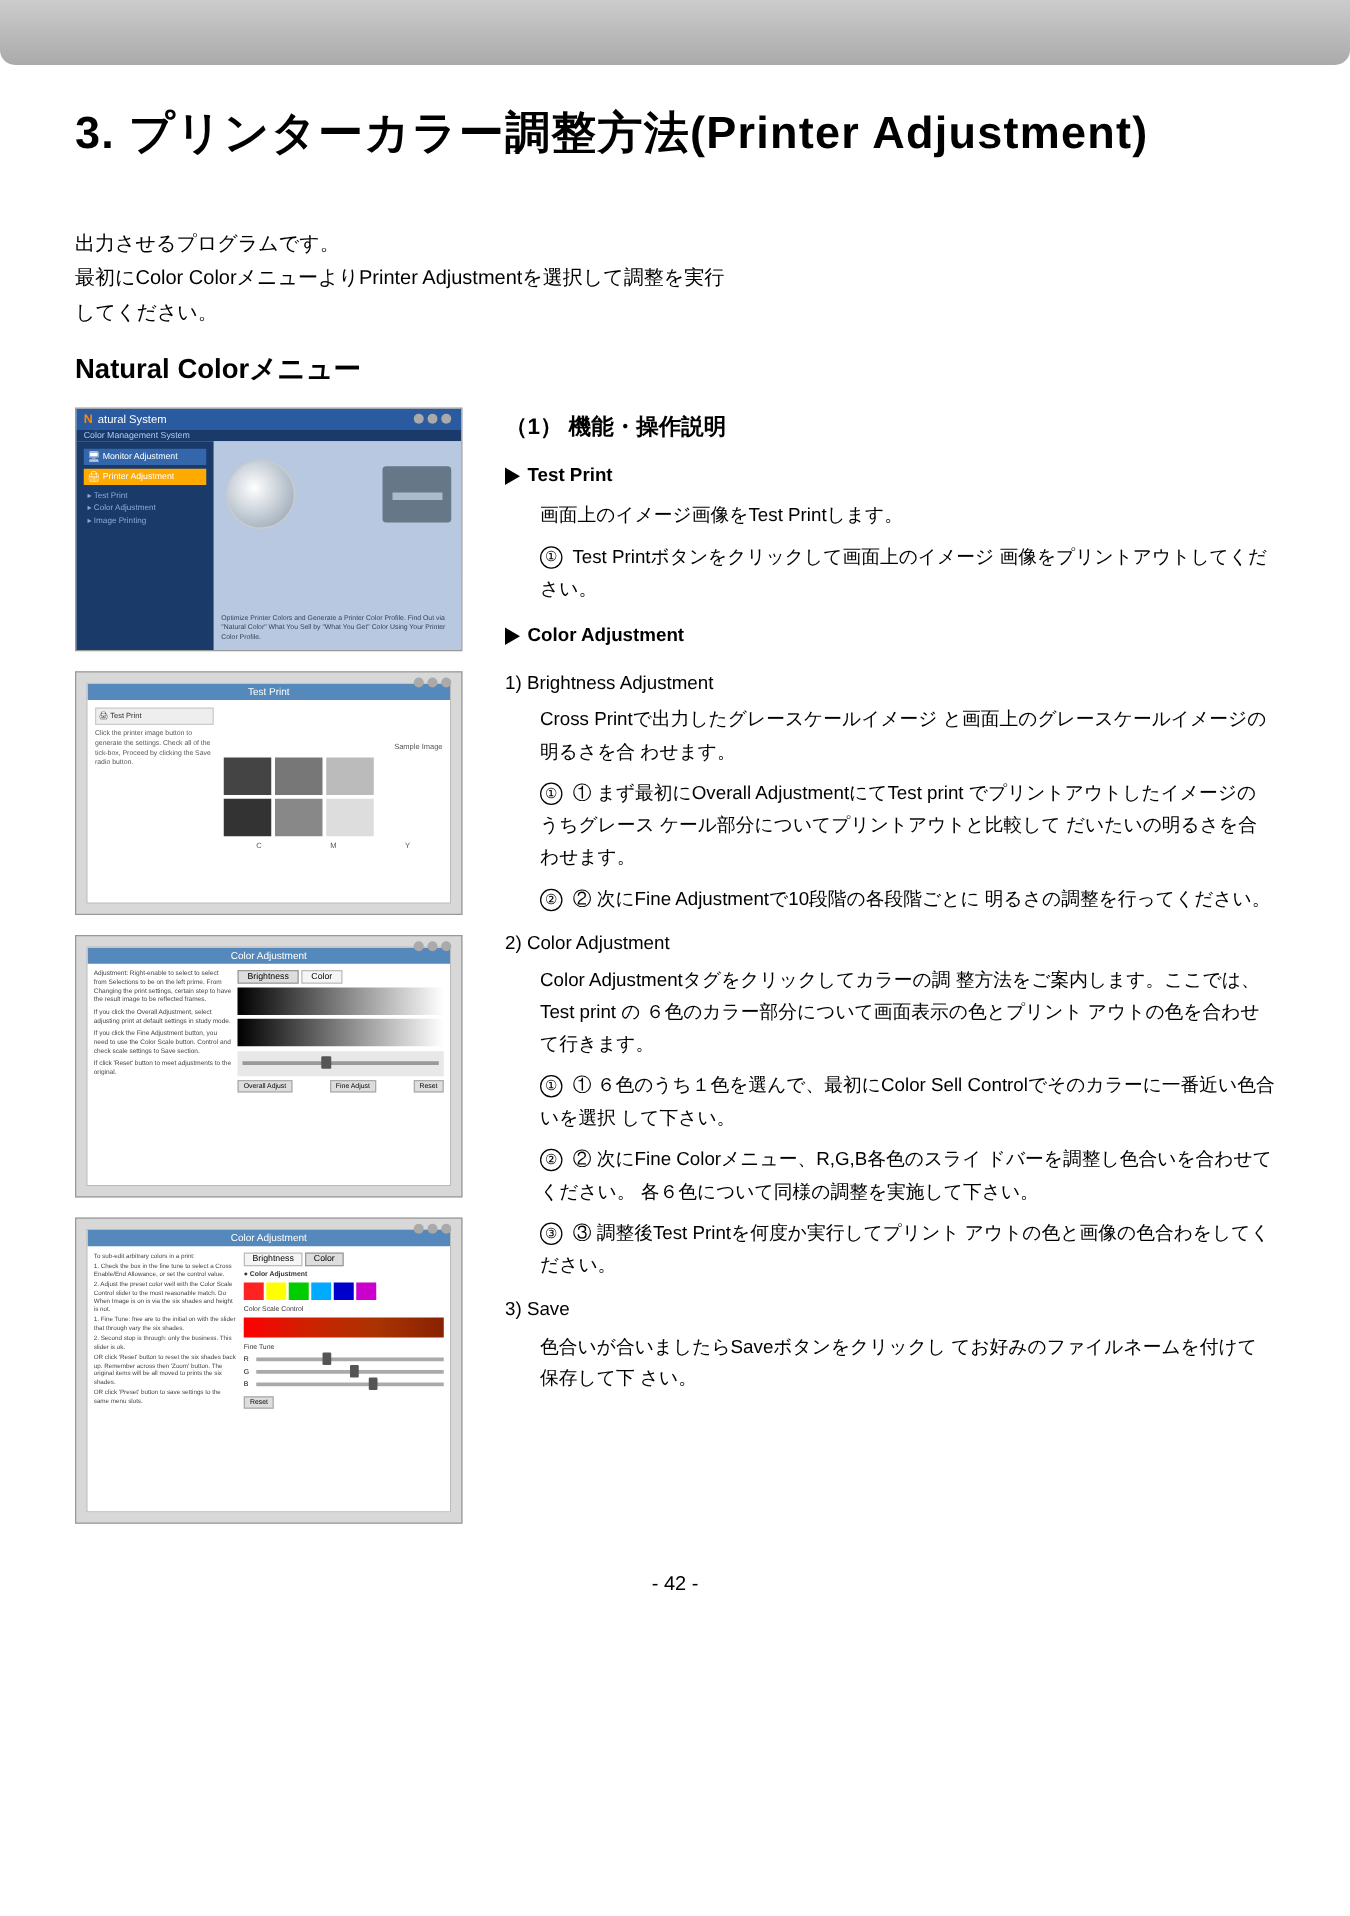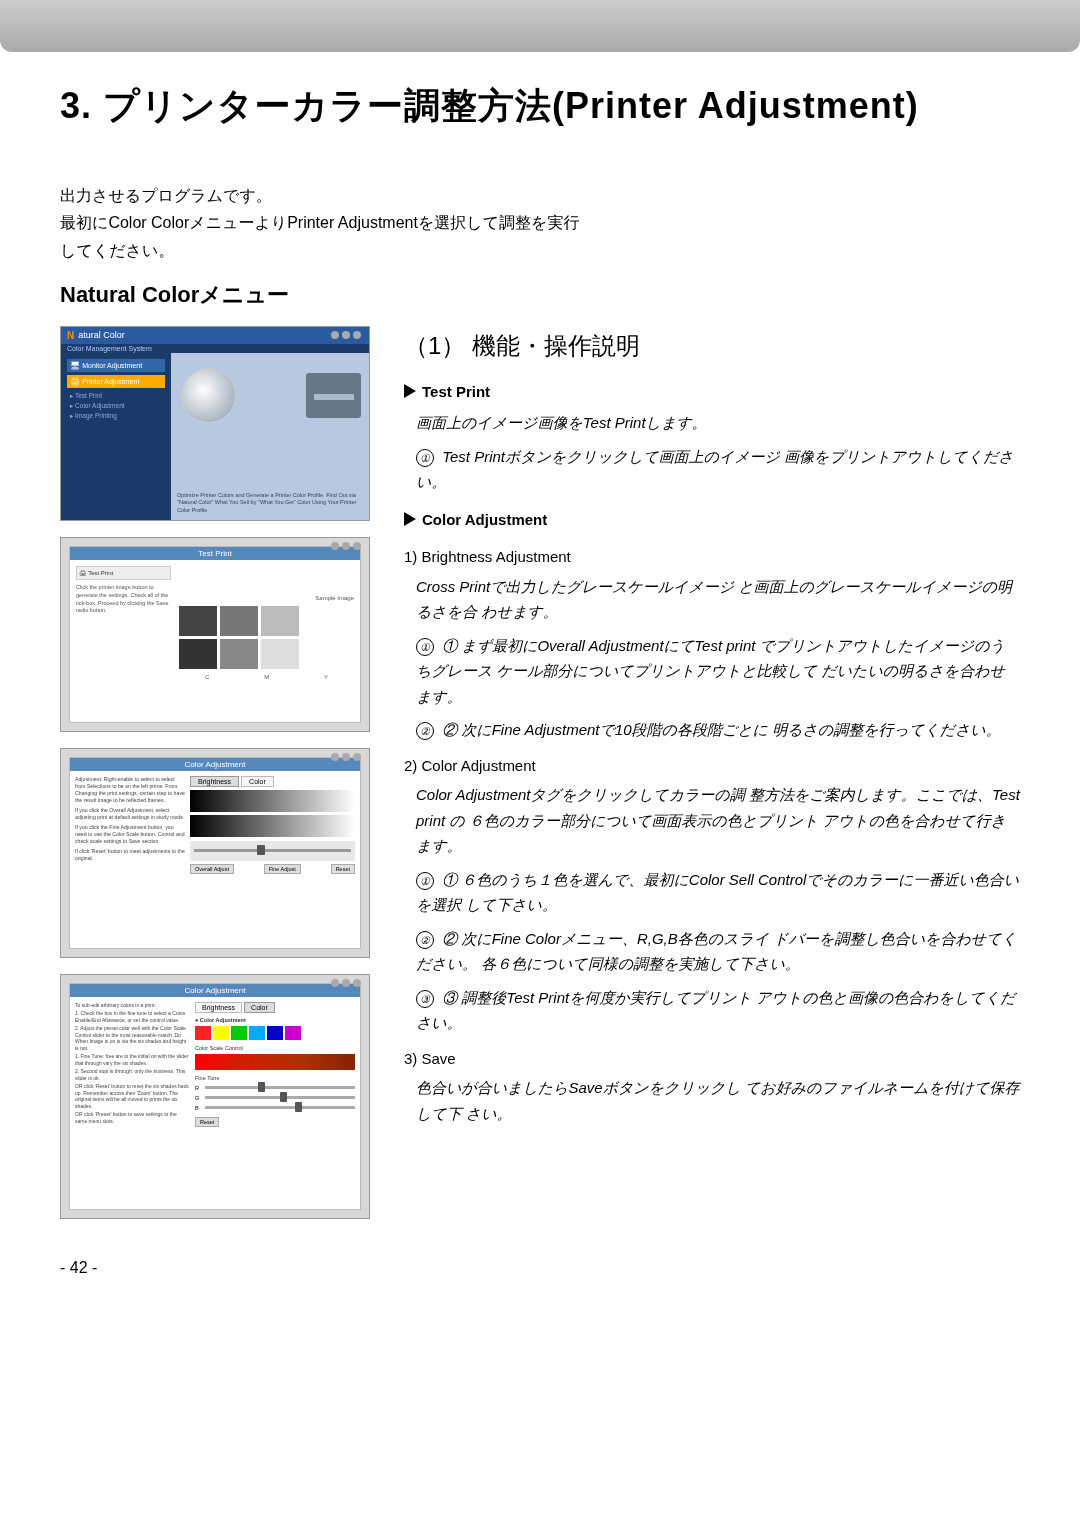--- a/index.html
+++ b/index.html
@@ -158,25 +158,24 @@
     .triangle {
       display: inline-block;
       width: 0;
       height: 0;
       border-top: 7px solid transparent;
       border-bottom: 7px solid transparent;
       border-left: 12px solid black;
     }
 
     .numbered-item {
-      margin-left: 12px;
+      margin-left: 28px;
       margin-bottom: 8px;
       font-size: 15px;
       line-height: 1.7;
-      font-style: italic;
     }
 
     .circle-num {
       display: inline-block;
       width: 18px;
       height: 18px;
       border-radius: 50%;
       border: 1.5px solid #000;
       text-align: center;
       line-height: 16px;
@@ -185,28 +184,28 @@
       vertical-align: middle;
     }
 
     .section-num {
       margin-top: 12px;
       font-size: 15px;
       margin-bottom: 4px;
     }
 
     .page-num {
-      text-align: left;
+      text-align: center;
       margin-top: 40px;
       font-size: 16px;
     }
 
     .intro-num {
-      font-size: 24px;
-      font-weight: normal;
+      font-size: 18px;
+      font-weight: bold;
       margin-bottom: 10px;
     }
   </style>
 </head>
 <body>
 
 <div class="top-bar"></div>
 
 <div class="page-content">
 
@@ -226,21 +225,21 @@
     <div class="left-column">
 
       <div class="screenshot-box ss1" style="height:195px; position:relative;">
         <div class="window-dots" style="position:absolute;top:4px;right:8px;z-index:10;">
           <div class="dot"></div>
           <div class="dot"></div>
           <div class="dot"></div>
         </div>
         <div class="ss1-header">
           <span style="color:#ff8800;font-weight:bold;font-size:10px;">N</span>
-          <span style="color:white;font-size:9px;">atural Color</span>
+          <span style="color:white;font-size:9px;">atural System</span>
         </div>
         <div style="font-size:7px;color:#aaccff;padding:1px 6px;background:#1a3a6a;">Color Management System</div>
         <div class="ss1-body">
           <div class="ss1-sidebar">
             <div style="background:#3366aa;color:white;padding:2px 3px;font-size:7px;margin-bottom:3px;display:flex;align-items:center;gap:2px;">
               <span style="font-size:8px;">🖥</span>
               <span>Monitor Adjustment</span>
             </div>
             <div style="background:#ffaa00;color:white;padding:2px 3px;font-size:7px;margin-bottom:3px;display:flex;align-items:center;gap:2px;">
               <span style="font-size:8px;">🖨</span>

